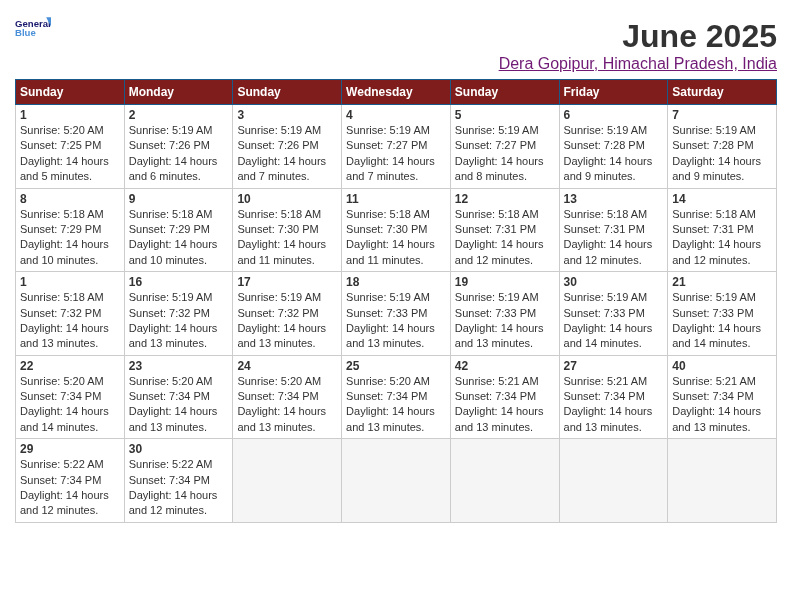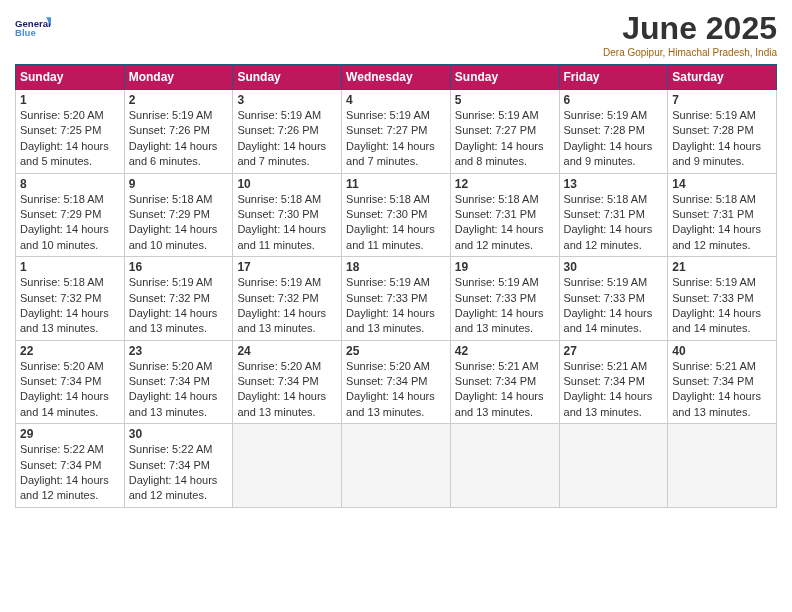--- a/index.html
+++ b/index.html
@@ -27,32 +27,34 @@
       align-items: center;
       gap: 4px;
     }
     .title-block {
       text-align: right;
     }
     .calendar-title {
       font-size: 32px;
       font-weight: bold;
       color: #333;
+      margin-top: 8px;
     }
     .calendar-subtitle {
-      font-size: 10px;
-      color: #a16207;
+      font-size: 16px;
+      color: #701a75;
+      text-decoration: underline;
     }
     .calendar {
       width: 100%;
       border-collapse: collapse;
       table-layout: fixed;
     }
     .calendar th {
-      background: #be185d;
+      background: #7f1d1d;
       color: #fff;
       font-size: 12px;
       font-weight: bold;
       padding: 5px 4px;
       text-align: left;
       border: 1px solid #1a5a8a;
     }
     .calendar td {
       border: 1px solid #ccc;
       vertical-align: top;

